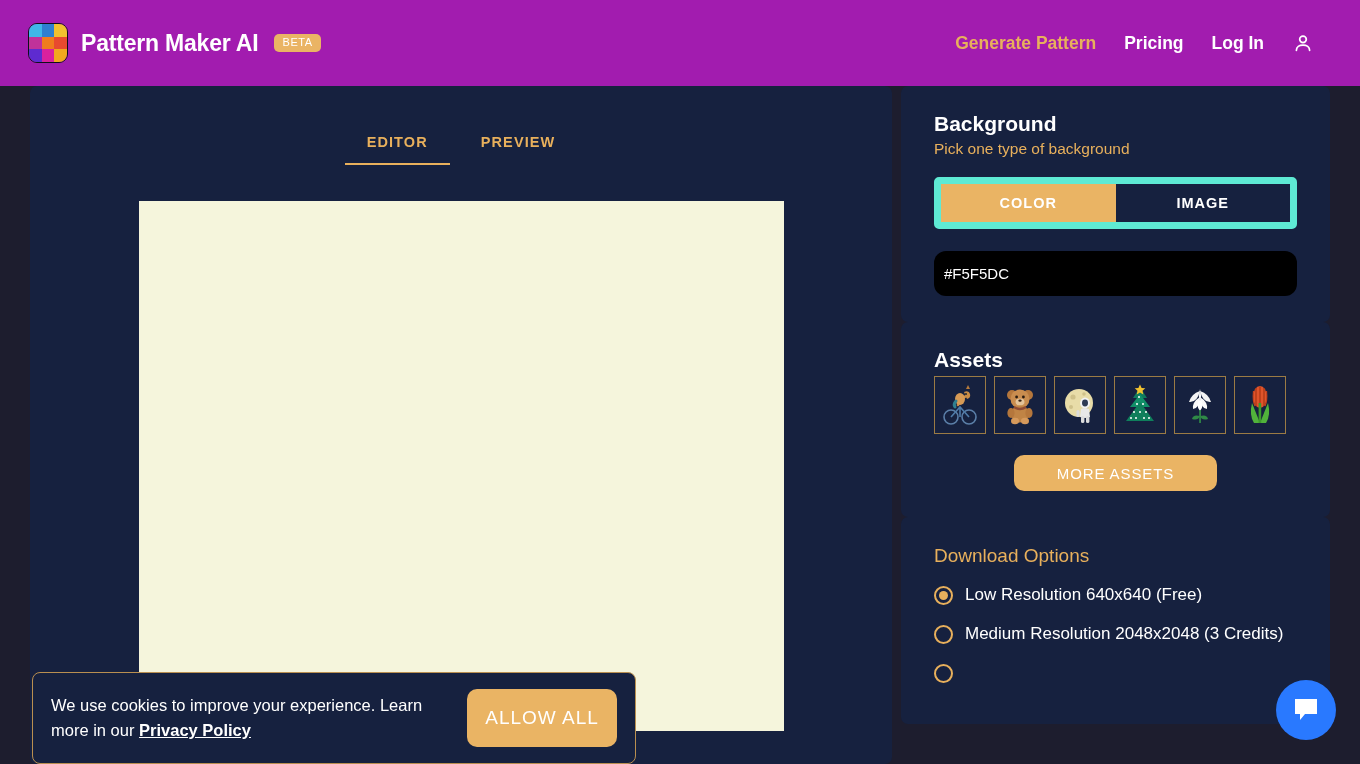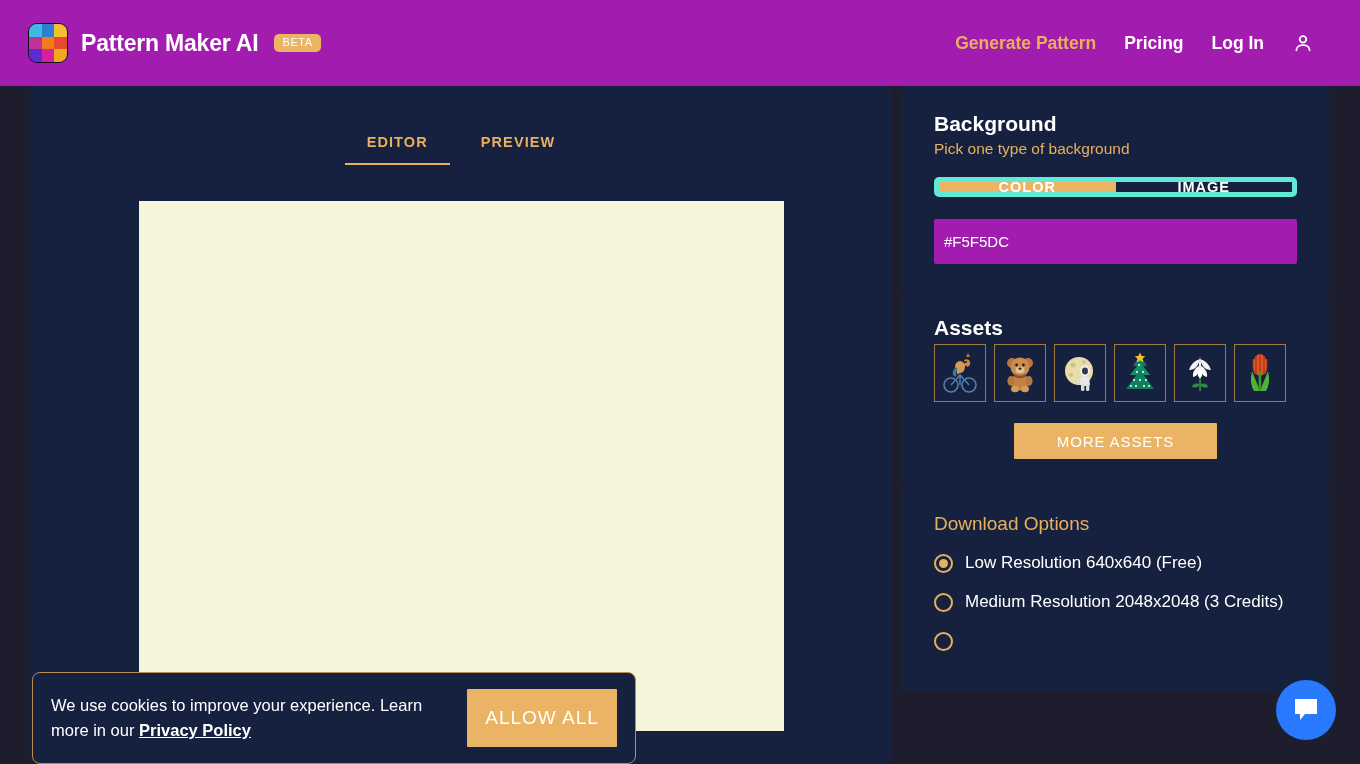--- a/index.html
+++ b/index.html
@@ -161,41 +161,41 @@
     color: #e8b05c;
     margin-bottom: 19px;
   }
 
   
   #bg-toggle {
     display: flex;
     border-radius: 5px;
     overflow: hidden;
     background: #16213f;
-    border: 5px solid #5eead4;
-    height: 20px;
+    border: 7px solid #5eead4;
+    height: 52px;
     margin-bottom: 22px;
   }
   .seg {
     flex: 1;
     display: flex;
     align-items: center;
     justify-content: center;
     font-size: 14.5px;
     font-weight: bold;
     letter-spacing: 1px;
     cursor: pointer;
     color: #ffffff;
   }
   .seg.active { background: #eab464; color: #ffffff; }
 
   #color-field {
-    background: #a21caf;
+    background: #000000;
     border: none;
-    border-radius: 2px;
+    border-radius: 12px;
     height: 45px;
     width: 100%;
     padding: 0 10px;
     font-family: "Liberation Sans", sans-serif;
     font-size: 15px;
     color: #ffffff;
     outline: none;
   }
   #color-field::placeholder { color: #ffffff; opacity: 1; }
 
@@ -215,21 +215,21 @@
     justify-content: center;
     cursor: pointer;
     flex: none;
   }
   .asset-tile svg { display: block; }
 
   .btn-amber {
     background: #eab464;
     color: #ffffff;
     border: none;
-    border-radius: 1px;
+    border-radius: 10px;
     font-family: "Liberation Sans", sans-serif;
     font-size: 15px;
     letter-spacing: 0.9px;
     cursor: pointer;
   }
   #more-assets-button {
     display: block;
     margin: 0 auto;
     width: 203px;
     height: 36px;

